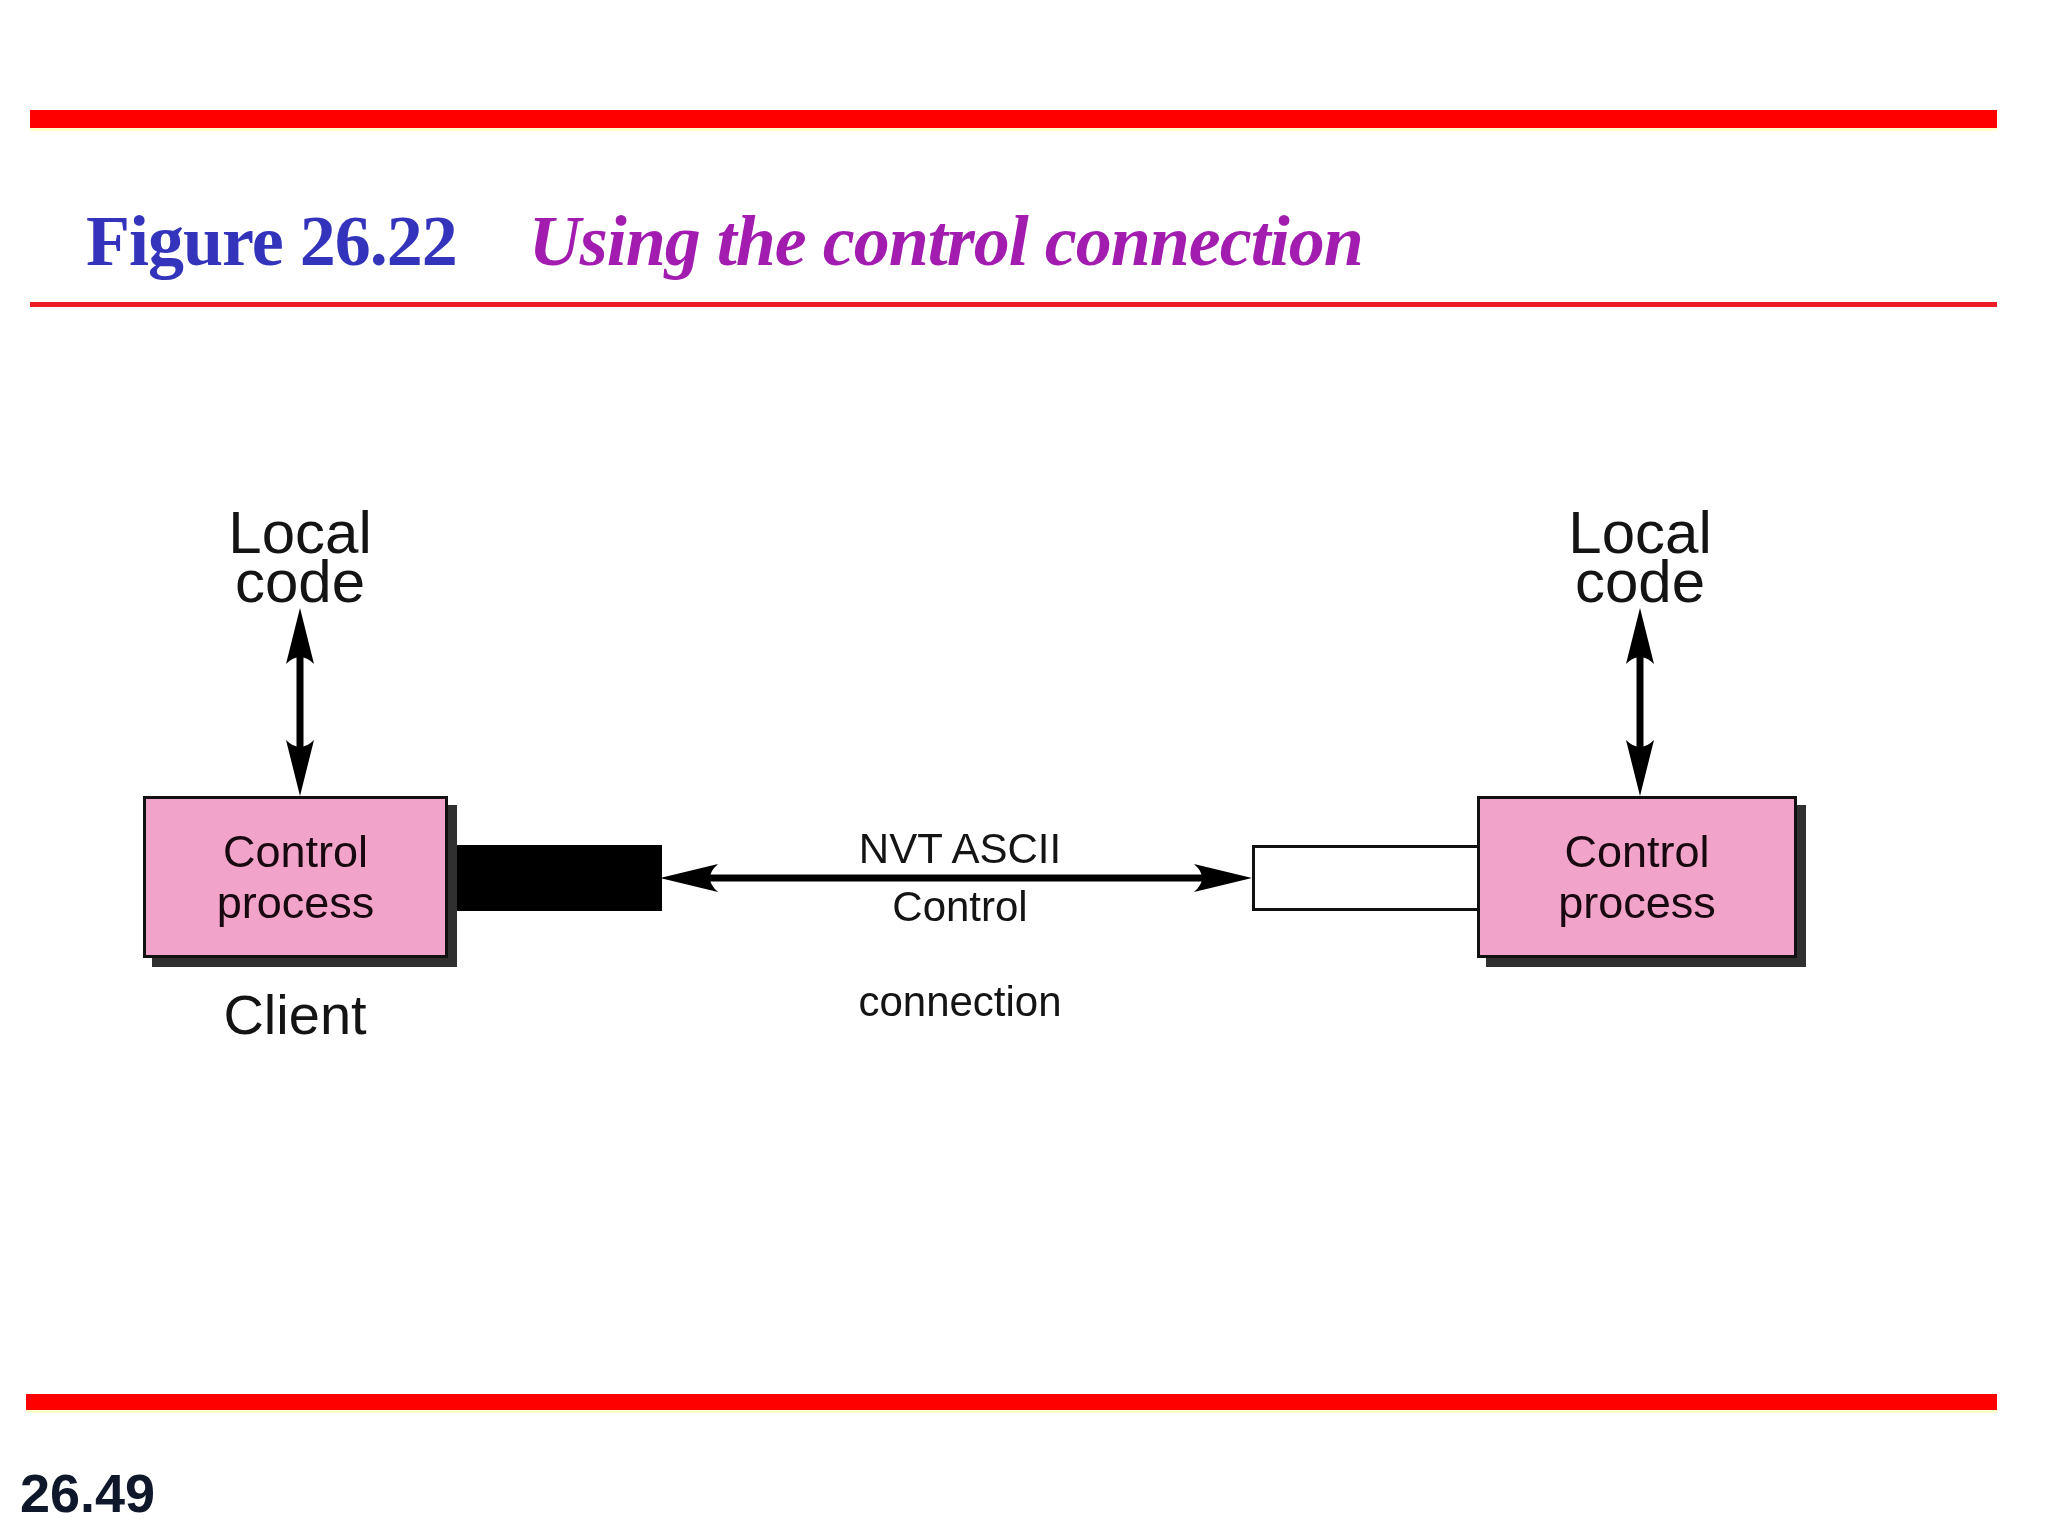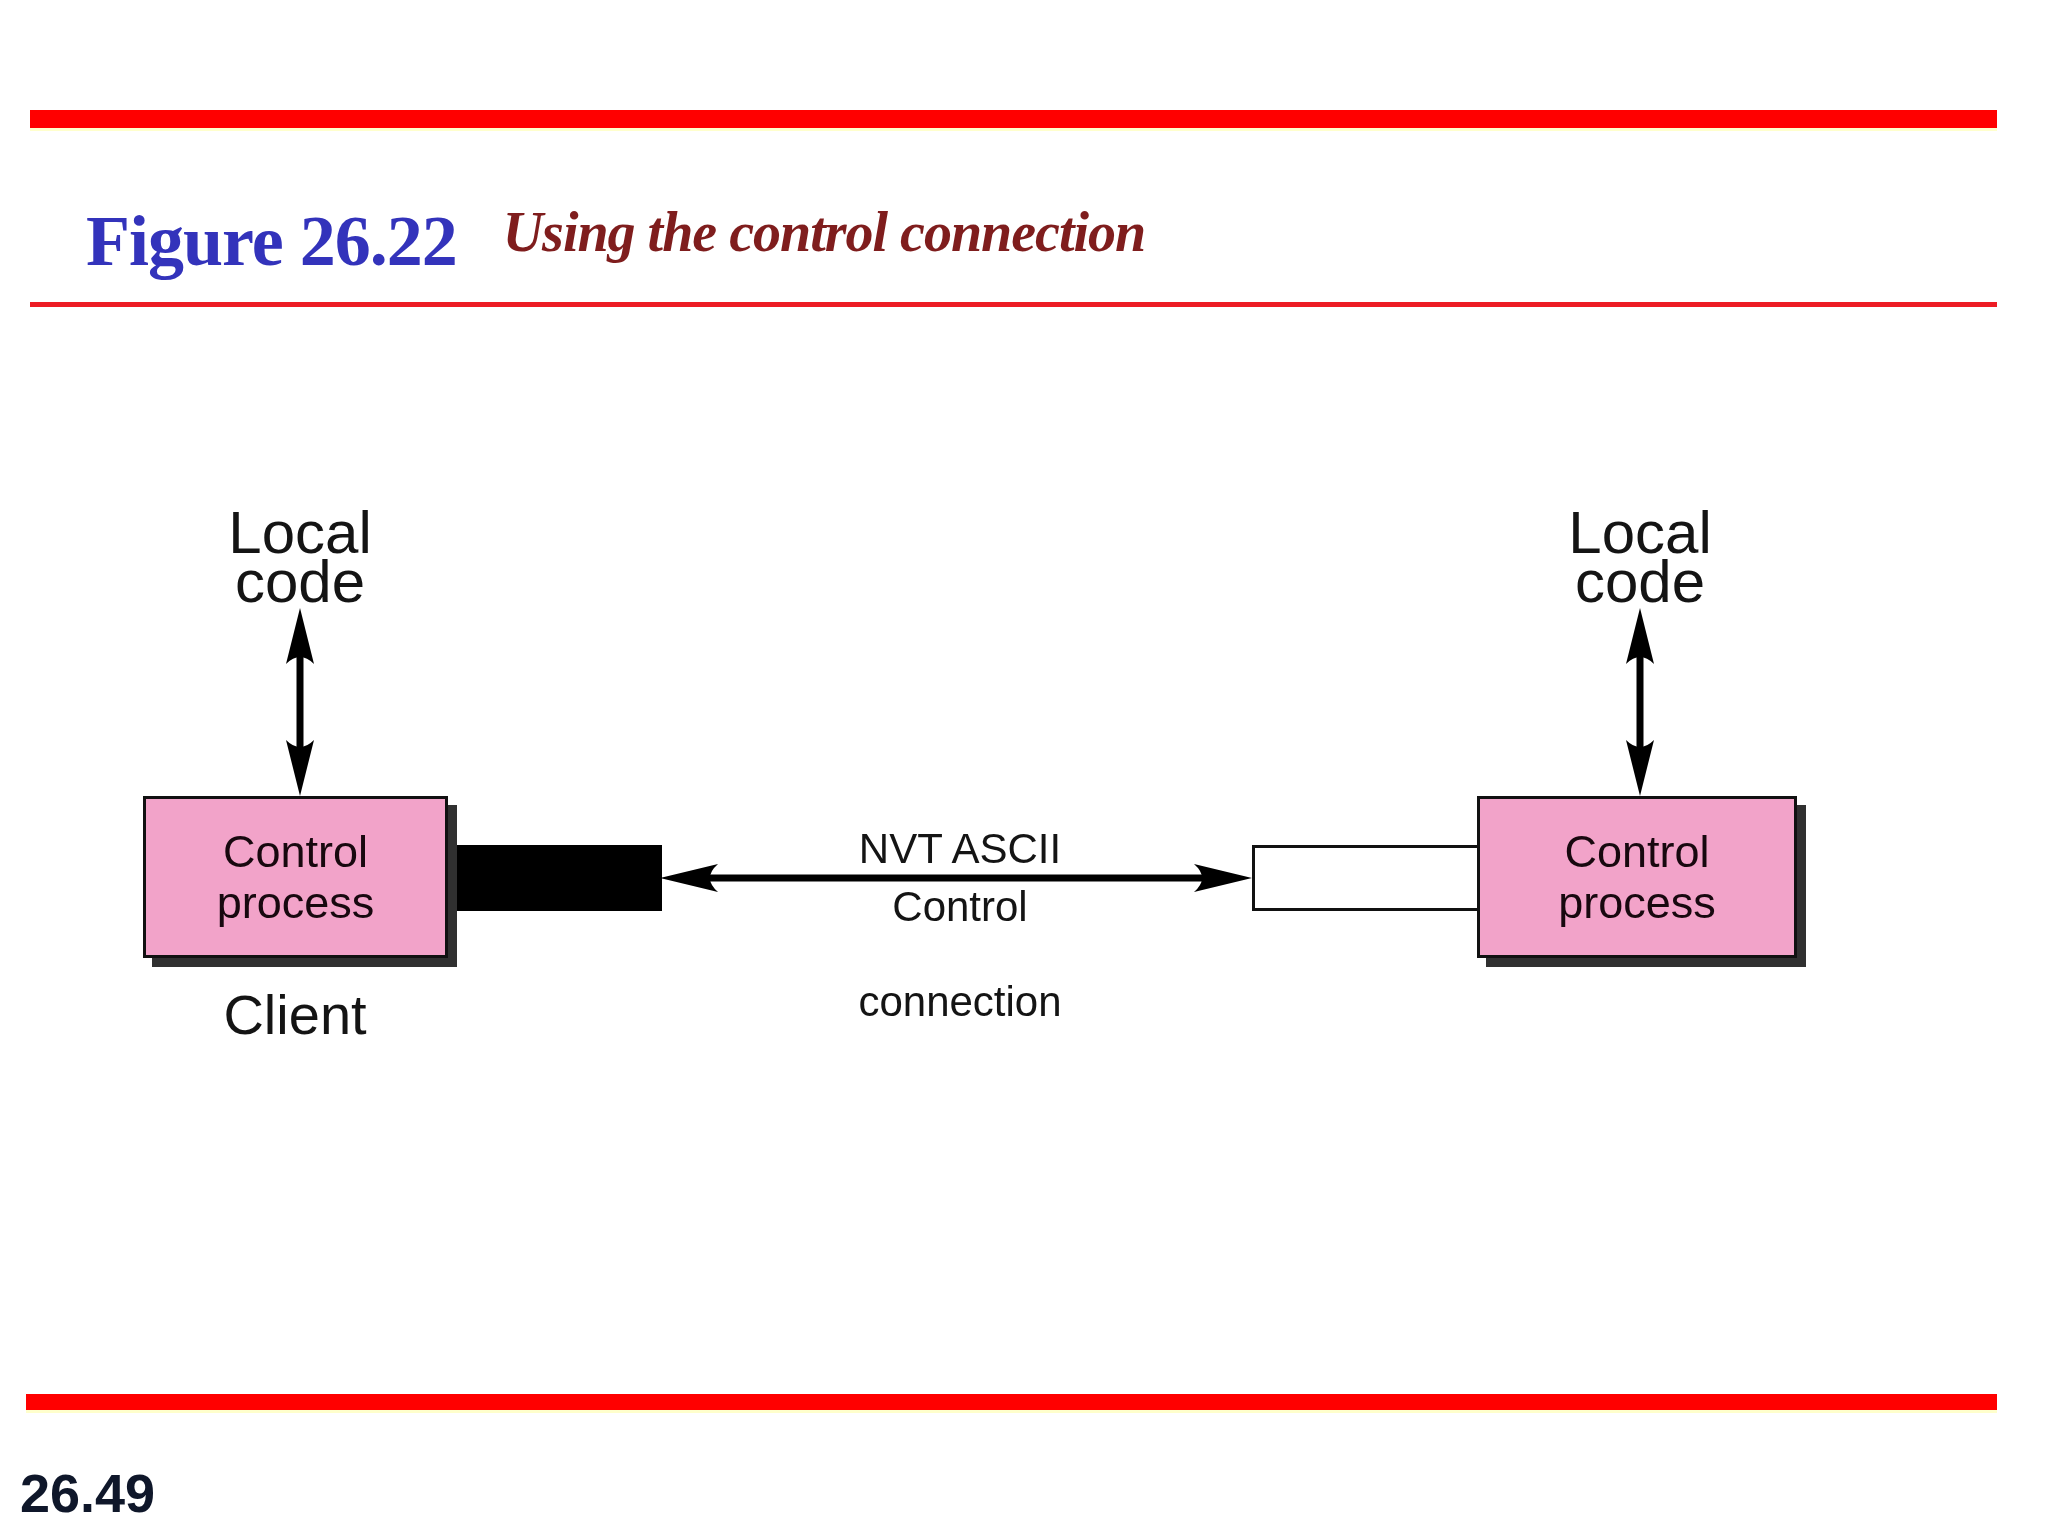--- a/index.html
+++ b/index.html
@@ -31,30 +31,30 @@
     background:var(--rule-red);
   }
   .bar-bottom{
     position:absolute;left:26px;top:1394px;width:1971px;height:16px;
     background:var(--accent-red);
     border-bottom:3px solid var(--cream);
   }
   
   .header-row{
     position:absolute;left:86px;top:200px;
-    display:flex;align-items:flex-start;white-space:nowrap;
+    display:flex;align-items:center;white-space:nowrap;
     font-family:"Liberation Serif", serif;
   }
   .fig-label{
     font-size:72px;font-weight:bold;color:var(--title-blue);
     letter-spacing:-1px;
   }
   .fig-title{
-    margin-left:46px;
-    font-size:56px;font-weight:bold;font-style:italic;color:#7f1d1d;
+    margin-left:72px;
+    font-size:72px;font-weight:bold;font-style:italic;color:#a21caf;
     letter-spacing:-1px;
   }
   
   .top-label{
     position:absolute;width:260px;text-align:center;
     font-size:60px;line-height:49px;color:var(--ink);
   }
   .top-label.client-side{left:170px;top:508px;}
   .top-label.server-side{left:1510px;top:508px;}
   .caption{

